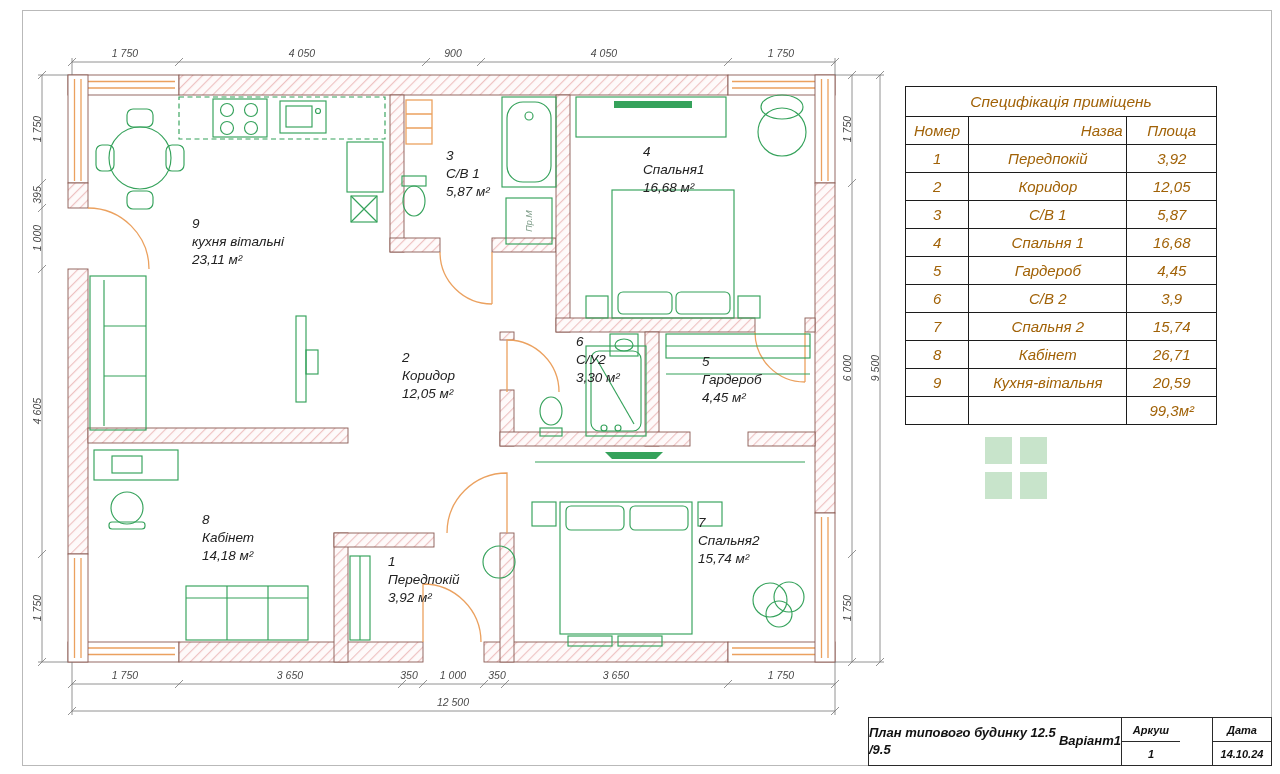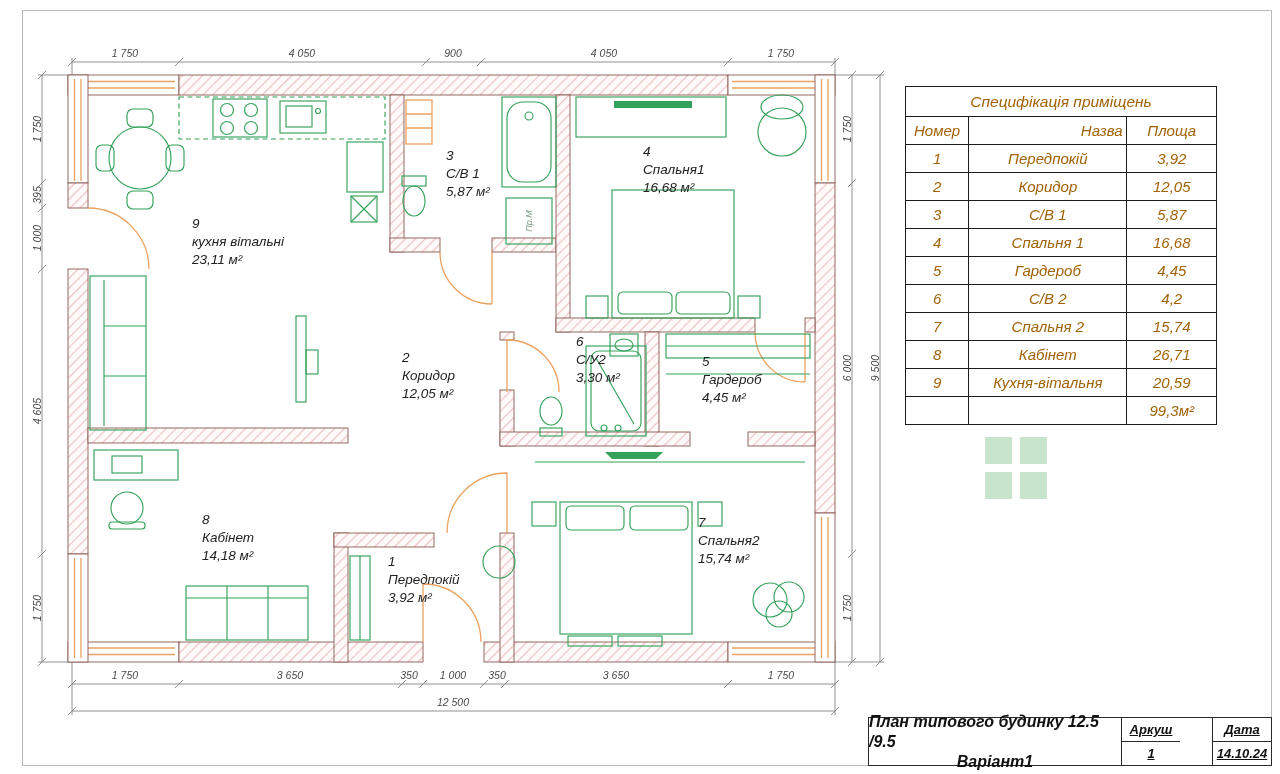--- a/index.html
+++ b/index.html
@@ -12,26 +12,26 @@
     font-style:italic;font-size:15px;color:#a16207;}
   .spec td,.spec th{border:1px solid #1c1c1c;text-align:center;padding:2px 4px;height:23px;
     font-weight:normal;}
   .spec .title-cell{font-size:15.5px;height:25px;}
   .spec .c-num{width:56px;}
   .spec .c-name{width:166px;text-align:right;}
   .spec .c-area{width:88px;margin-top:19px;}
   
   .tblock{position:absolute;left:868px;top:717px;width:402px;height:47px;
     border:1.6px solid #2a2a2a;display:flex;font-style:italic;color:#111;background:#fff;}
-  .tblock .ttl{flex:1;border-right:1.4px solid #2a2a2a;display:flex;flex-direction:column;
-    align-items:center;justify-content:center;font-weight:bold;font-size:16px;line-height:1.25;}
+  .tblock .ttl{flex:1;border-right:1.4px solid #2a2a2a;display:flex;flex-direction:row;
+    align-items:center;justify-content:space-between;font-weight:bold;font-size:13px;line-height:1.25;}
   .tblock .col{width:58px;display:flex;flex-direction:column;}
   .tblock .col+.col{border-left:1.4px solid #2a2a2a;margin-left:32px;}
-  .tblock .cell{flex:1;display:flex;align-items:center;justify-content:center;font-size:13px;
-    font-weight:600;text-decoration:underline;}
+  .tblock .cell{flex:1;display:flex;align-items:center;justify-content:center;font-size:11px;
+    font-weight:600;}
   .tblock .cell.lbl{border-bottom:1.4px solid #2a2a2a;}
   
   .logo{position:absolute;left:985px;top:437px;display:grid;
     grid-template-columns:27px 27px;grid-template-rows:27px 27px;gap:8px;}
   .logo div{background:#c8e4cb;}
   
   svg{position:absolute;left:0;top:0;}
   .wall{fill:url(#hatch);stroke:#8a5a52;stroke-width:0.9;}
   .wwin{fill:#ffffff;stroke:#8a5a52;stroke-width:0.9;}
   .orng{stroke:#eba15f;stroke-width:1.3;fill:none;}
@@ -326,21 +326,21 @@
           <td>16,68</td>
         </tr>
       <tr>
         <td>5</td>
           <td>Гардероб</td>
           <td>4,45</td>
         </tr>
       <tr>
         <td>6</td>
           <td>С/В 2</td>
-          <td>4,2</td>
+          <td>3,9</td>
         </tr>
       <tr>
         <td>7</td>
           <td>Спальня 2</td>
           <td>15,74</td>
         </tr>
       <tr>
         <td>8</td>
           <td>Кабінет</td>
           <td>26,71</td>

